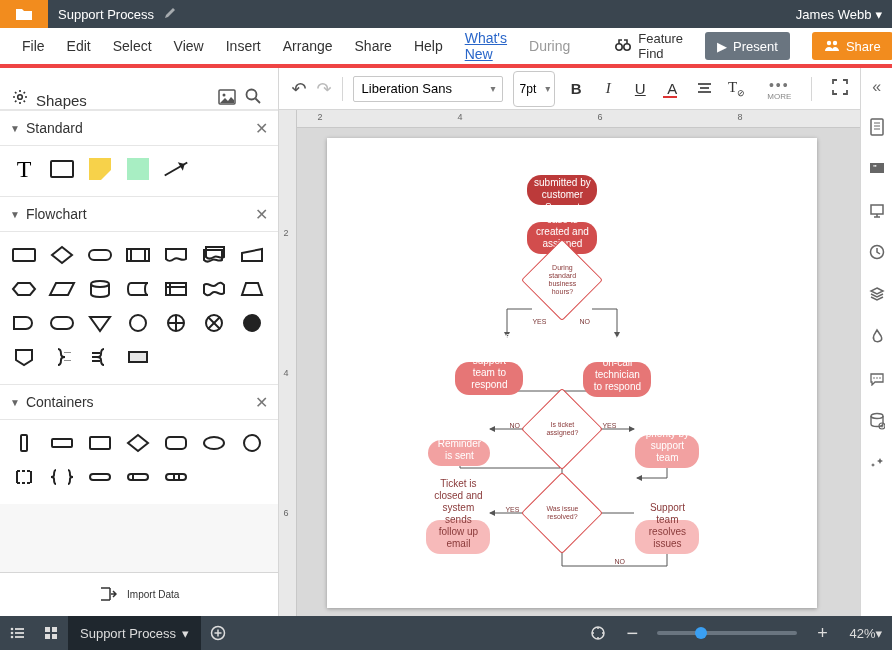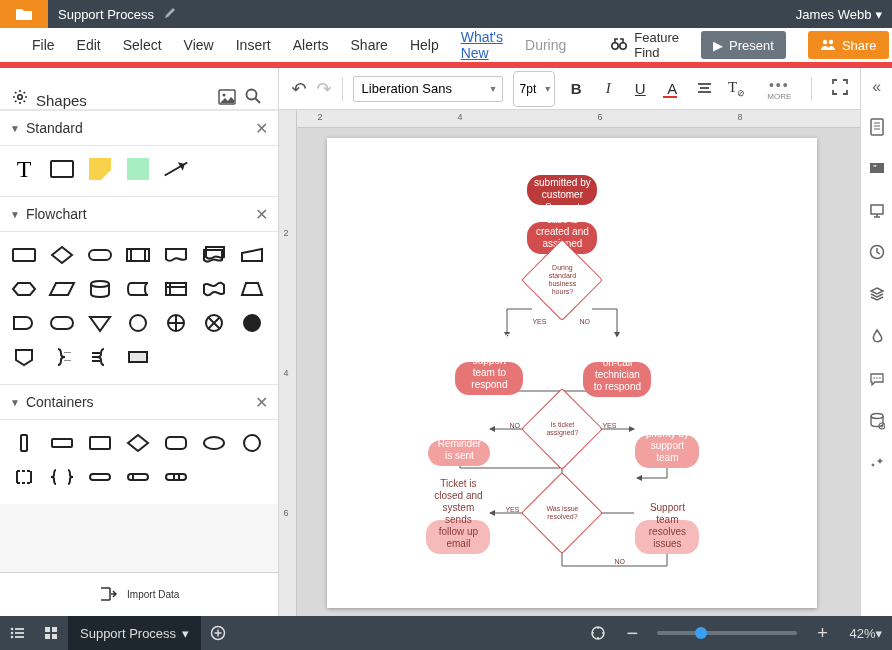--- a/index.html
+++ b/index.html
@@ -7,21 +7,21 @@
 
 
 .titlebar { height: 28px; background: #3a454f; display: flex; align-items: center; color: #fff; font-size: 13px; }
 .titlebar .folder { width: 48px; height: 28px; background: #f28c1e; display: flex; align-items: center; justify-content: center; }
 .titlebar .title { padding: 0 10px; font-weight: 500; }
 .titlebar .edit-icon { opacity: .55; }
 .titlebar .spacer { flex: 1; }
 .titlebar .user { padding-right: 10px; display: flex; align-items: center; gap: 4px; }
 
 
-.menubar { height: 40px; display: flex; align-items: center; padding: 0 32px; font-size: 14px; color: #333; border-bottom: 6px solid #ef4444; gap: 22px; }
+.menubar { height: 40px; display: flex; align-items: center; padding: 0 22px; font-size: 14px; color: #333; border-bottom: 4px solid #ef4444; gap: 22px; }
 .menubar .spacer { flex:1; }
 .menubar .link-new { color: #2966c9; text-decoration: underline; }
 .menubar .saved { color: #999; }
 .menubar .feature-find { display:flex; align-items:center; gap:6px; color:#333; font-size:13px; }
 .menubar .btn { height: 28px; border-radius: 3px; display: flex; align-items: center; padding: 0 12px; font-size: 13px; font-weight: 500; gap: 6px; }
 .menubar .btn-present { background: #6a7580; color: #fff; }
 .menubar .btn-share { background: #f28c1e; color: #fff; }
 
 
 .workrow { display: flex; height: 548px; }
@@ -126,21 +126,21 @@
     <span>▾</span>
   </div>
 </div>
 
 <div class="menubar">
   <span>File</span>
   <span>Edit</span>
   <span>Select</span>
   <span>View</span>
   <span>Insert</span>
-  <span>Alerts</span>
+  <span>Arrange</span>
   <span>Share</span>
   <span>Help</span>
   <span class="link-new">What's New</span>
   <span class="saved">During</span>
   <div class="spacer"></div>
   <div class="feature-find">
     <span>
       <svg width="18" height="12" viewBox="0 0 18 12">
           <circle cx="5" cy="8" r="3.2" fill="none" stroke="#333" stroke-width="1.6"></circle>
           <circle cx="13" cy="8" r="3.2" fill="none" stroke="#333" stroke-width="1.6"></circle>

